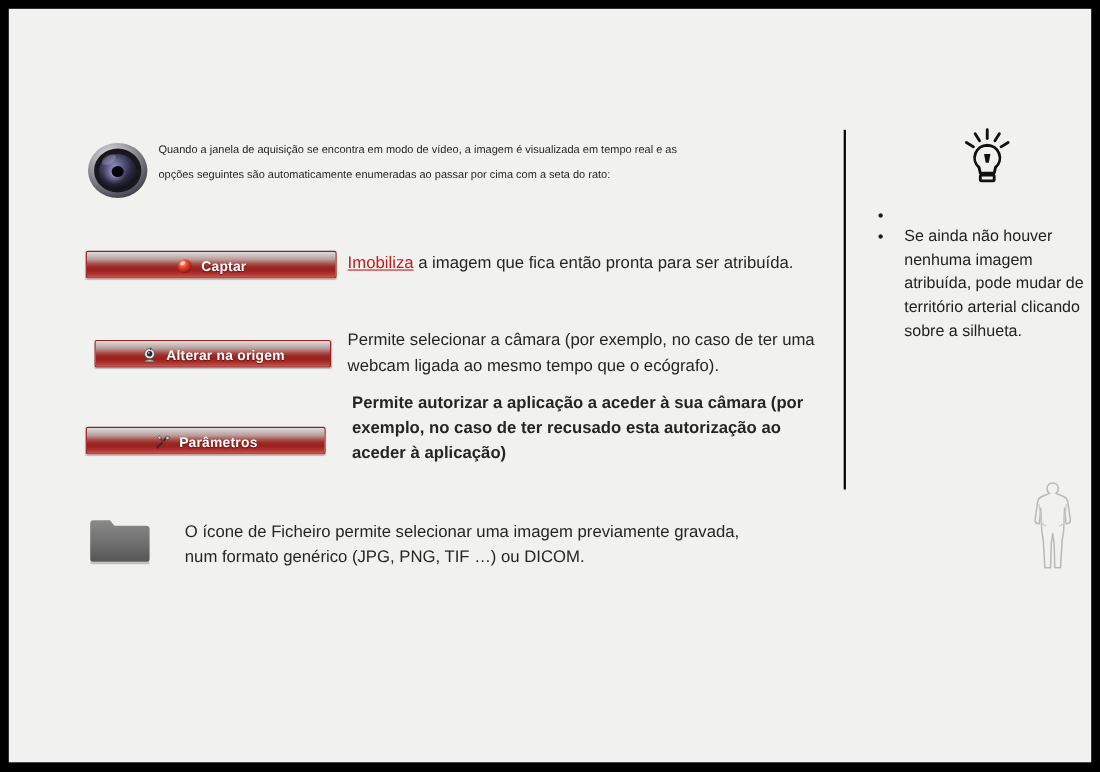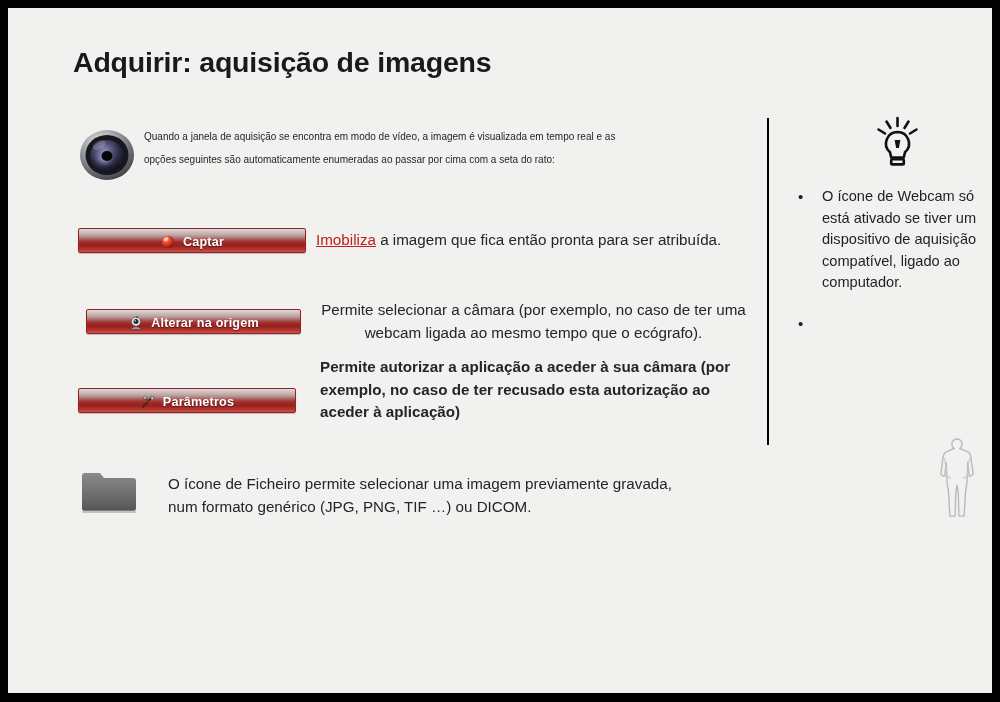--- a/index.html
+++ b/index.html
@@ -84,21 +84,21 @@
 
   
   .desc {
     position: absolute;
     font-size: 15.2px;
     line-height: 22.5px;
     color: #252525;
   }
   #desc-captar  { left: 308px; top: 221px; width: 450px; white-space: nowrap; }
   #desc-captar .hl { color: #c0201c; text-decoration: underline; }
-  #desc-alterar { left: 308px; top: 291px; width: 435px; text-align: center; }
+  #desc-alterar { left: 308px; top: 291px; width: 435px; }
   #desc-param   { left: 312px; top: 348px; width: 430px; font-weight: bold; }
 
   
   .folder-icon {
     position: absolute;
     left: 72px; top: 462px;
     width: 58px; height: 47px;
   }
   .folder-text {
     position: absolute;
@@ -148,21 +148,20 @@
     left: 918px; top: 428px;
     width: 62px; height: 84px;
     opacity: 0.55;
   }
 </style>
 </head>
 <body>
 
 <div class="slide-frame">
 
-  <div class="page-title">Adquirir: aquisição de imagens</div>
 
   <div class="lens-icon">
     <svg viewBox="0 0 62 58" width="62" height="58">
       <defs>
         <radialGradient id="ringG" cx="38%" cy="28%" r="78%">
           <stop offset="0%" stop-color="#e9e9ec"></stop>
           <stop offset="38%" stop-color="#a9a9b0"></stop>
           <stop offset="72%" stop-color="#6d6d75"></stop>
           <stop offset="100%" stop-color="#3a3a42"></stop>
         </radialGradient>
@@ -264,24 +263,24 @@
       </g>
       <path d="M23.5 16 a11.5 11.5 0 0 1 7.5 20.2 l-1.2 5.3 h-12.6 l-1.2 -5.3 A11.5 11.5 0 0 1 23.5 16 Z" fill="none" stroke="#111" stroke-width="2.6" stroke-linejoin="round"></path>
       <rect x="17.2" y="43.2" width="12.6" height="5.2" rx="1.2" fill="none" stroke="#111" stroke-width="2.6"></rect>
       <path d="M20.6 24 h5.8 l-1.5 8 h-2.8 Z" fill="#111"></path>
     </svg>
   </div>
 
   <div class="tips">
     <div class="tip">
       <span class="bullet">•</span>
-      <span>O ícone de Webcam só está ativado se tiver um dispositivo de aquisição compatível, ligado ao computador.</span>
     </div>
     <div class="tip">
       <span class="bullet">•</span>
+      <span>Se ainda não houver nenhuma imagem atribuída, pode mudar de território arterial clicando sobre a silhueta.</span>
     </div>
   </div>
 
   <div class="silhouette">
     <svg viewBox="0 0 62 84" width="62" height="84">
       <g fill="none" stroke="#8d8d8d" stroke-width="1.4" stroke-linejoin="round">
         <path d="M31 3 a5.2 5.2 0 0 1 5.2 5.2 a5.2 5.2 0 0 1 -2.4 4.3 l6.6 2.6 a7 7 0 0 1 4.4 5.6 l2.2 16 a3 3 0 0 1 -2.6 3.3 l-1.2 0.1 -1.4 -14 -0.9 21 -1.4 9 -1.4 24 h-5.2 l-0.6 -22 -1.3 -9 -1.3 9 -0.6 22 h-5.2 l-1.4 -24 -1.4 -9 -0.9 -21 -1.4 14 -1.2 -0.1 a3 3 0 0 1 -2.6 -3.3 l2.2 -16 a7 7 0 0 1 4.4 -5.6 l6.6 -2.6 a5.2 5.2 0 0 1 -2.4 -4.3 A5.2 5.2 0 0 1 31 3 Z"></path>
         <path d="M18.5 22 l2.4 18 4.2 2.5" stroke="#aaaaaa" stroke-width="1.1"></path>
         <path d="M43.5 22 l-2.4 18 -4.2 2.5" stroke="#aaaaaa" stroke-width="1.1"></path>
       </g>

